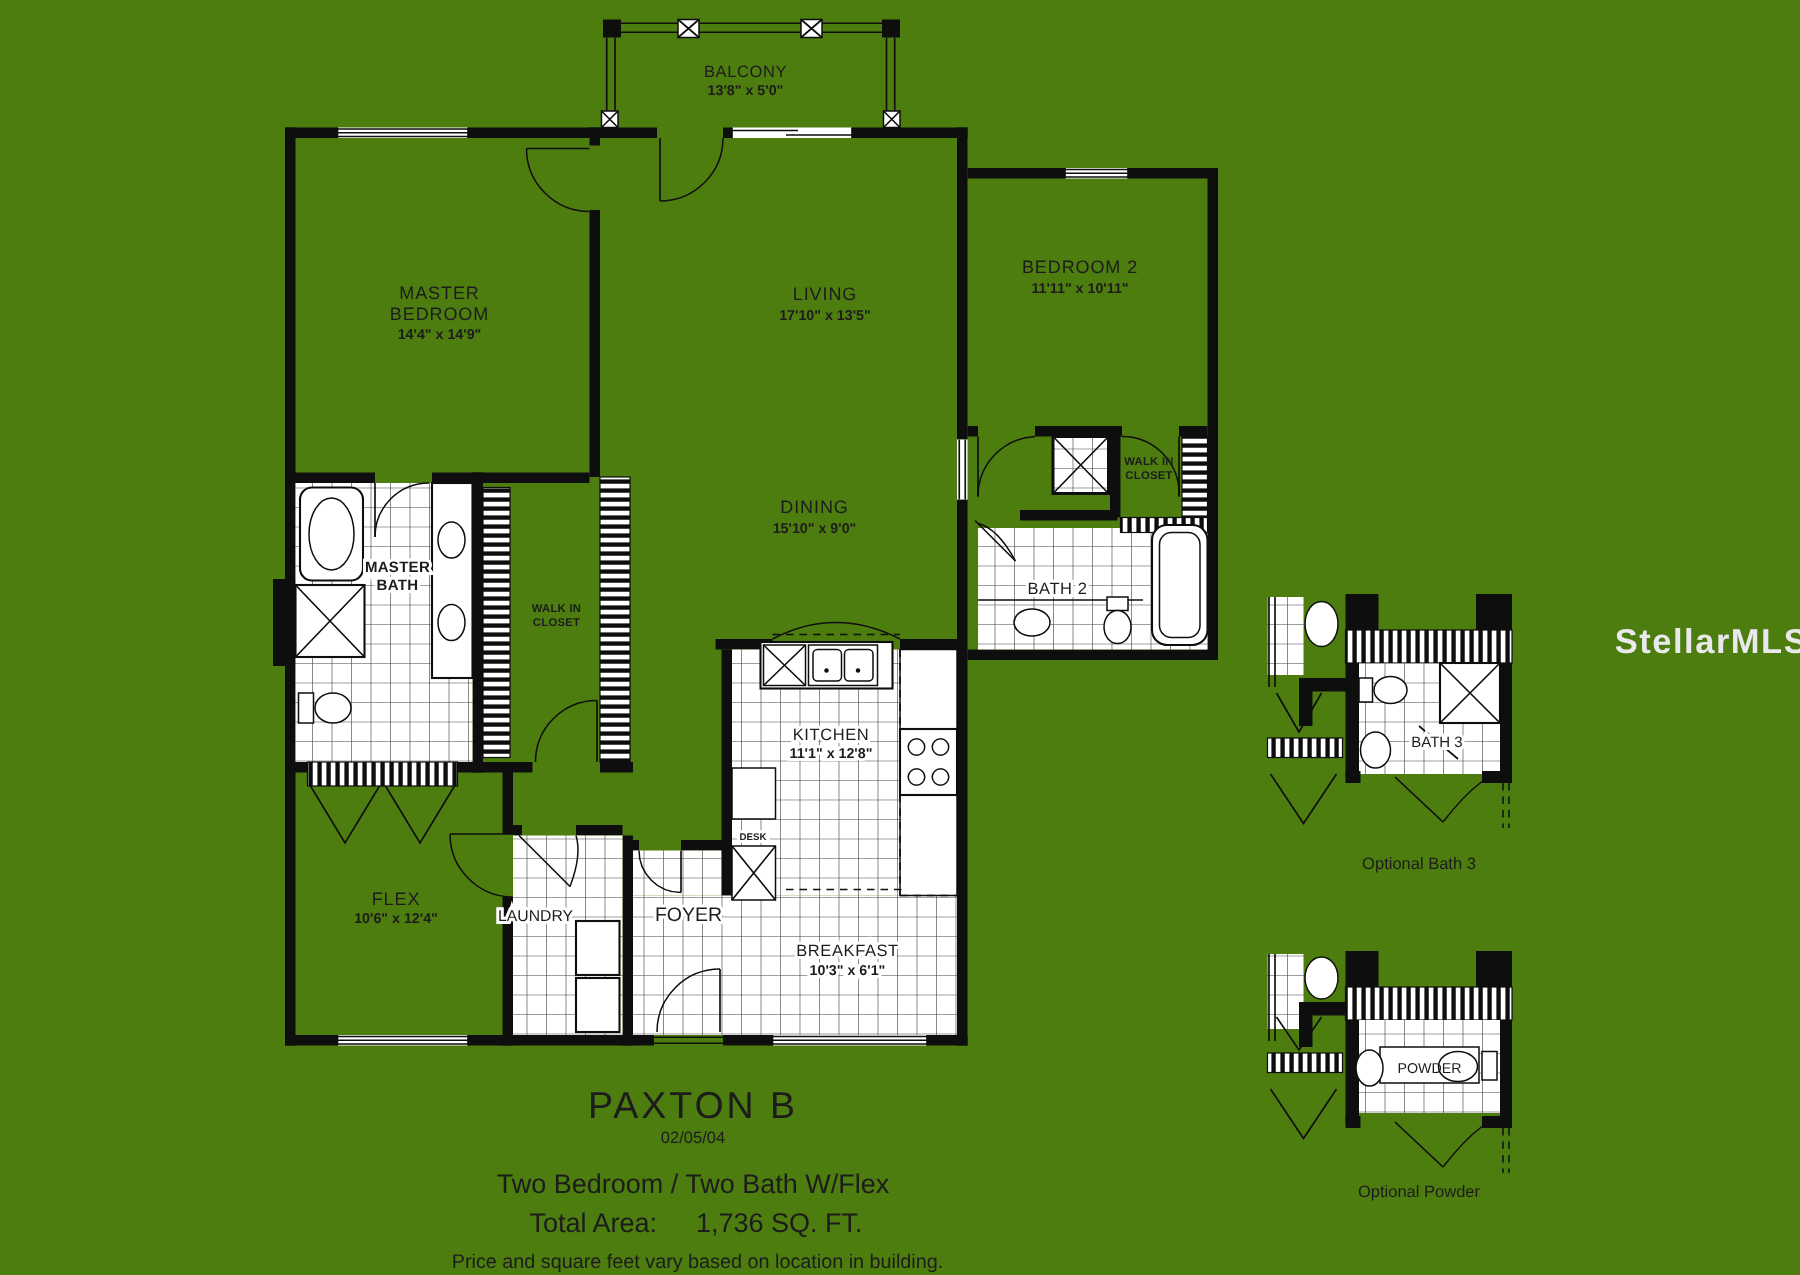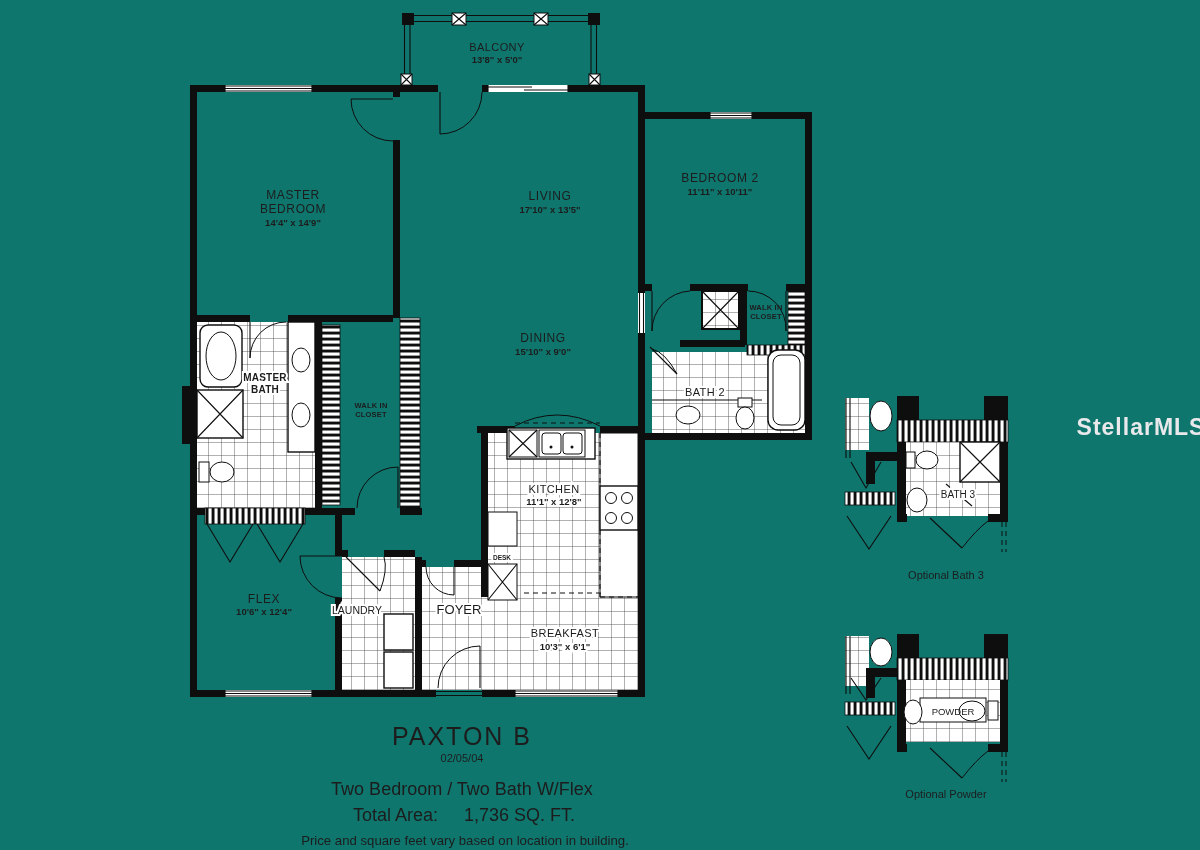--- a/index.html
+++ b/index.html
@@ -1,16 +1,16 @@
 <!DOCTYPE html>
 <html><head>
 <meta charset="utf-8">
 <style>
   html,body{margin:0;padding:0;background:#fff;}
-  #stage{position:relative;width:1200px;height:850px;background:#0f766e;overflow:hidden;}
+  #stage{position:relative;width:1200px;height:850px;background:#4d7c0f;overflow:hidden;}
   svg{display:block;}
   .wall{fill:#0e0e0e;}
   .thin{stroke:#0e0e0e;stroke-width:1.1;fill:none;}
   .fix{fill:#fff;stroke:#0e0e0e;stroke-width:1.4;}
   .fixt{fill:#fff;stroke:#0e0e0e;stroke-width:1;}
   .arc{stroke:#0e0e0e;stroke-width:1;fill:none;}
   .dash{stroke:#0e0e0e;stroke-width:1;stroke-dasharray:5 4;fill:none;}
   .hstrip{stroke:#0e0e0e;stroke-width:0.8;}
   text{font-family:"Liberation Sans",sans-serif;fill:#1c1c1c;text-anchor:middle;}
   .rm{font-size:12px;letter-spacing:.6px;}

